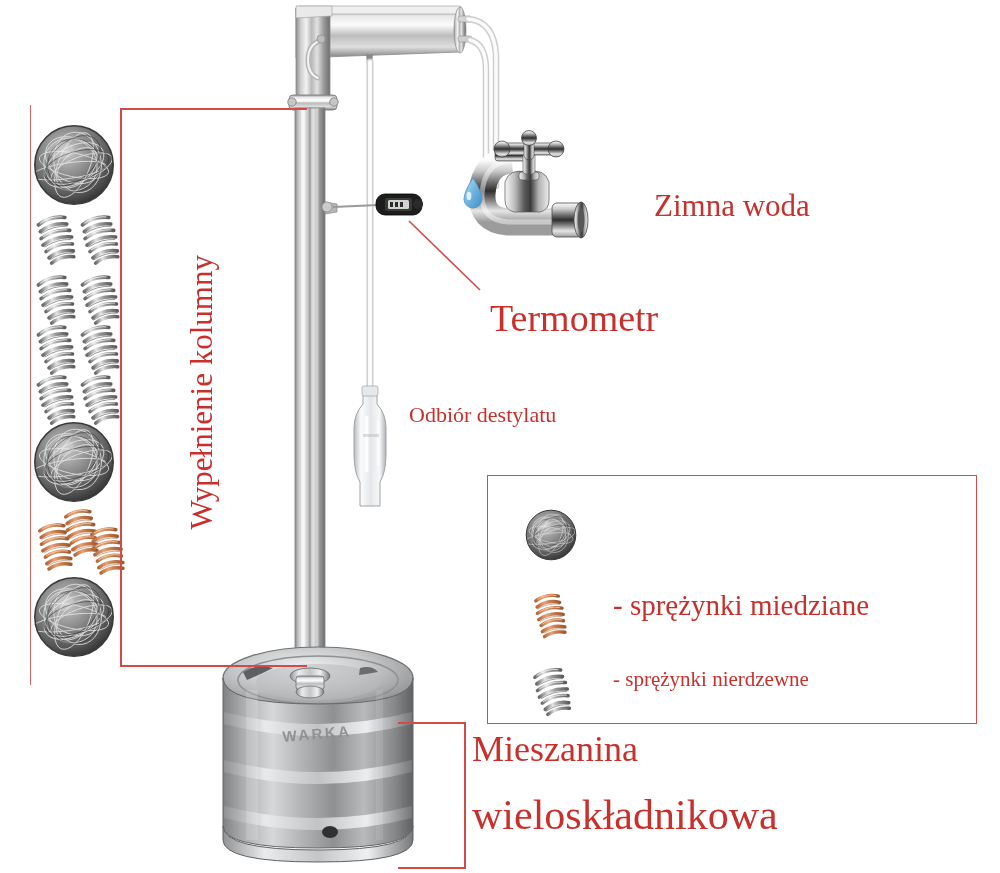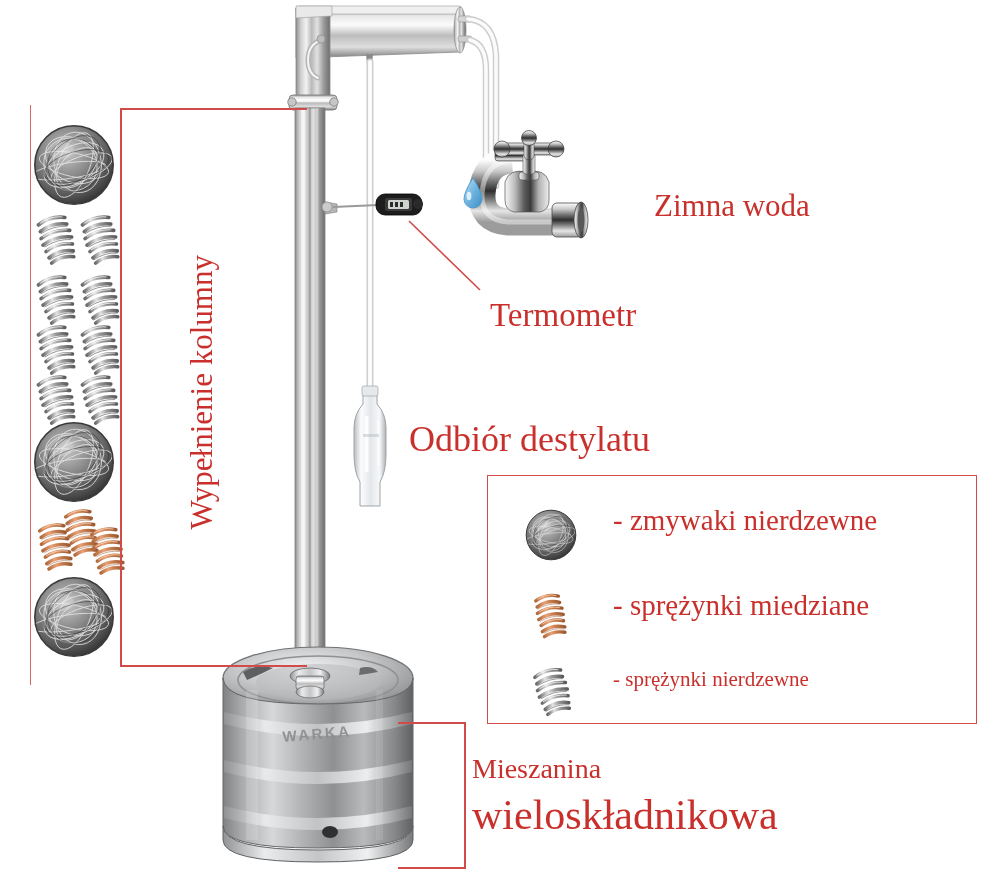--- a/index.html
+++ b/index.html
@@ -362,31 +362,27 @@
 
   <div class="red-line" style="left:398px;top:722px;width:68px;height:1.6px;"></div>
   <div class="red-line" style="left:464px;top:722px;width:1.6px;height:146px;"></div>
   <div class="red-line" style="left:398px;top:867px;width:68px;height:1.6px;"></div>
 
   <div class="lbl nosel" style="left:-8px;top:374px;width:420px;text-align:center;font-size:31px;
               transform:rotate(-90deg);transform-origin:center center;">Wypełnienie kolumny</div>
 
   <div class="lbl nosel" style="left:634px;top:188px;font-size:31px;margin-left:20px;">Zimna woda</div>
 
-  <div class="lbl nosel" style="left:490px;top:296px;font-size:33px;">Termometr</div>
-
-  <div class="lbl nosel" style="left:409px;top:418px;font-size:36px;">Odbiór destylatu</div>
-
-  <div class="lbl nosel" style="left:472px;top:752px;font-size:28px;">Mieszanina</div>
+  <div class="lbl nosel" style="left:490px;top:296px;font-size:38px;">Termometr</div>
+
+  <div class="lbl nosel" style="left:409px;top:402px;font-size:22px;">Odbiór destylatu</div>
+
+  <div class="lbl nosel" style="left:472px;top:728px;font-size:36px;">Mieszanina</div>
   <div class="lbl nosel" style="left:472px;top:791px;font-size:42px;">wieloskładnikowa</div>
 
-  <div class="lbl nosel" style="left:613px;top:503px;font-size:29px;">
-    <span>-</span>
-    <span>zmywaki nierdzewne</span>
-  </div>
   <div class="lbl nosel" style="left:613px;top:588px;font-size:29px;">
     <span>-</span>
     <span>sprężynki miedziane</span>
   </div>
   <div class="lbl nosel" style="left:613px;top:667px;font-size:21px;">
     <span>-</span>
     <span>sprężynki nierdzewne</span>
   </div>
 
 </div>

